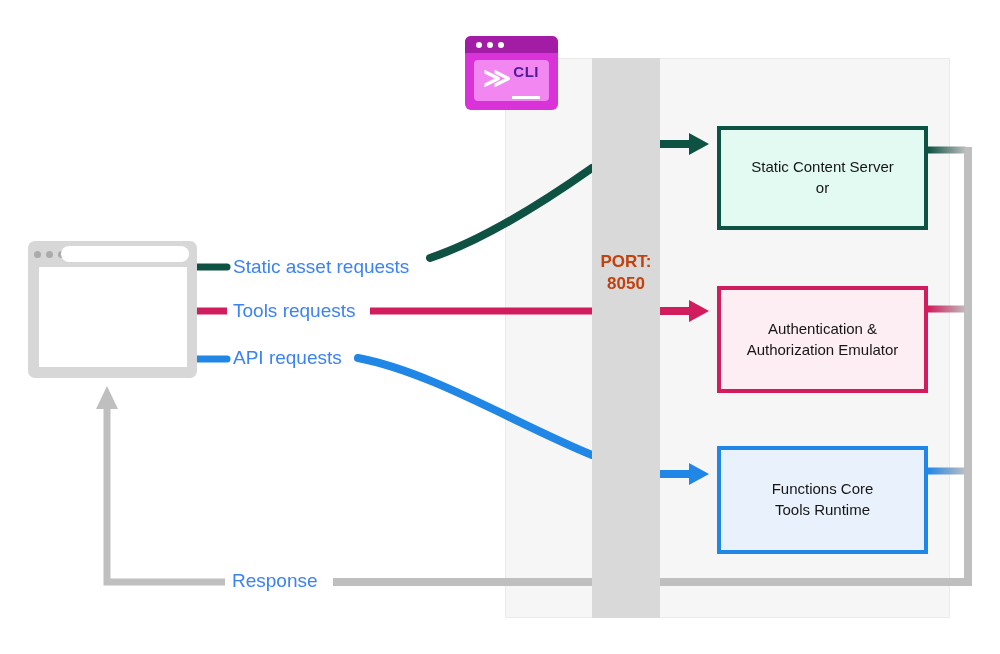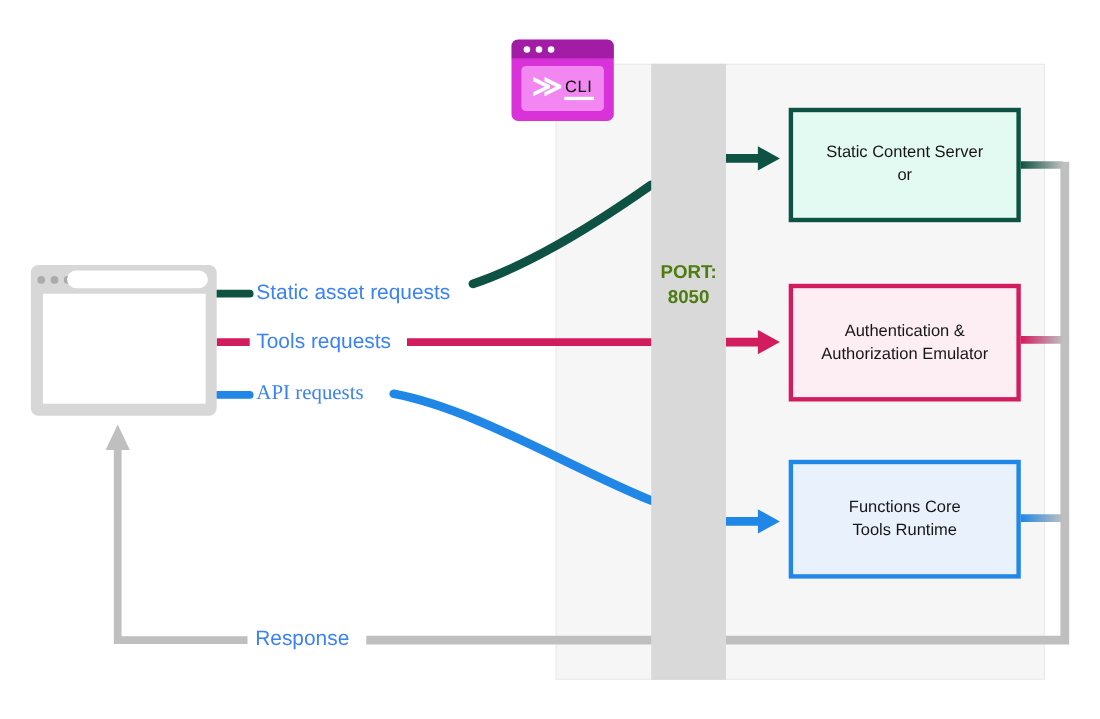--- a/index.html
+++ b/index.html
@@ -10,42 +10,42 @@
   
   .panel{
     position:absolute;left:505px;top:58px;width:445px;height:560px;
     background:var(--c-panel-bg);border:1px solid #ebebeb;box-sizing:border-box;z-index:1;
   }
   .port-bar{
     position:absolute;left:592px;top:58px;width:68px;height:560px;
     background:var(--c-port-bar-bg);z-index:3;
   }
   .port-label{
-    position:absolute;left:0;top:179px;width:100%;
-    text-align:center;font-size:17px;font-weight:700;line-height:1.3;color:#4d7c0f;
+    position:absolute;left:0;top:193px;width:100%;
+    text-align:center;font-size:17px;font-weight:700;line-height:1.3;color:#c2410c;
   }
   
   svg.wires{position:absolute;left:0;top:0;z-index:2;}
   .wire-green{stroke:var(--c-green);}
   .wire-pink{stroke:var(--c-pink);}
   .wire-blue{stroke:var(--c-blue);}
   .wire-gray{stroke:var(--c-gray);}
   .head-green{fill:var(--c-green);}
   .head-pink{fill:var(--c-pink);}
   .head-blue{fill:var(--c-blue);}
   .head-gray{fill:var(--c-gray);}
   
   .flow-label{
     position:absolute;font-size:19px;color:#3b82f6;white-space:nowrap;z-index:5;
   }
   
   .node-box{
     position:absolute;left:717px;width:211px;box-sizing:border-box;
     display:flex;flex-direction:column;align-items:center;justify-content:center;
-    text-align:center;font-size:15px;line-height:1.38;color:#161616;z-index:4;
+    text-align:center;font-size:15px;line-height:1.38;color:#161616;z-index:4;margin-top:28px;
   }
   .box-static{top:98px;height:104px;border:4px solid var(--c-green);background:var(--c-box-static-bg);}
   .box-auth{top:258px;height:107px;border:4px solid var(--c-pink);background:var(--c-box-auth-bg);}
   .box-functions{top:418px;height:108px;border:4px solid var(--c-blue);background:var(--c-box-functions-bg);}
   
   .browser{
     position:absolute;left:28px;top:241px;width:169px;height:137px;
     background:var(--c-browser-frame);border-radius:7px;z-index:5;
   }
   .browser .dots{position:absolute;left:6px;top:10px;display:flex;gap:5px;}
@@ -66,22 +66,22 @@
     position:absolute;left:0;top:0;width:100%;height:17px;
     background:var(--c-cli-titlebar);display:flex;align-items:center;gap:5px;padding-left:11px;box-sizing:border-box;
   }
   .cli .titlebar i{width:6px;height:6px;border-radius:50%;background:#fff;display:block;}
   .cli .screen{
     position:absolute;left:9px;top:24px;width:75px;height:41px;border-radius:4px;
     background:var(--c-cli-inner);display:flex;align-items:center;justify-content:center;
   }
   .cli .chev{font-size:27px;font-weight:700;color:#fff;line-height:1;margin:-4px 1px 0 0;}
   .cli .cli-text{
-    font-size:15px;font-weight:400;color:#000000;letter-spacing:.5px;
-    border-bottom:3px solid #fff;padding:0 1px 0 1px;
+    font-size:15px;font-weight:700;color:#4c1d95;letter-spacing:.5px;
+    border-bottom:3px solid #fff;padding:0 1px 16px 1px;
   }
 </style>
 </head>
 <body>
 
 <div class="stage">
 
   <div class="panel"></div>
 
   <svg class="wires" width="1000" height="654" viewBox="0 0 1000 654">
@@ -148,21 +148,21 @@
         <i></i>
       </div>
     <div class="screen">
       <span class="chev">≫</span>
       <span class="cli-text">CLI</span>
     </div>
   </div>
 
   <div class="flow-label" style="left:233px;top:256px;">Static asset requests</div>
   <div class="flow-label" style="left:233px;top:300px;">Tools requests</div>
-  <div class="flow-label" style="left:233px;top:347px;font-family:Liberation Serif, serif;">API requests</div>
+  <div class="flow-label" style="left:233px;top:347px;">API requests</div>
   <div class="flow-label" style="left:232px;top:570px;text-align:right;">Response</div>
 
   <div class="node-box box-static">
     <div>Static Content Server</div>
     <div>or</div>
   </div>
   <div class="node-box box-functions">
     <div>Functions Core</div>
     <div>Tools Runtime</div>
   </div>

